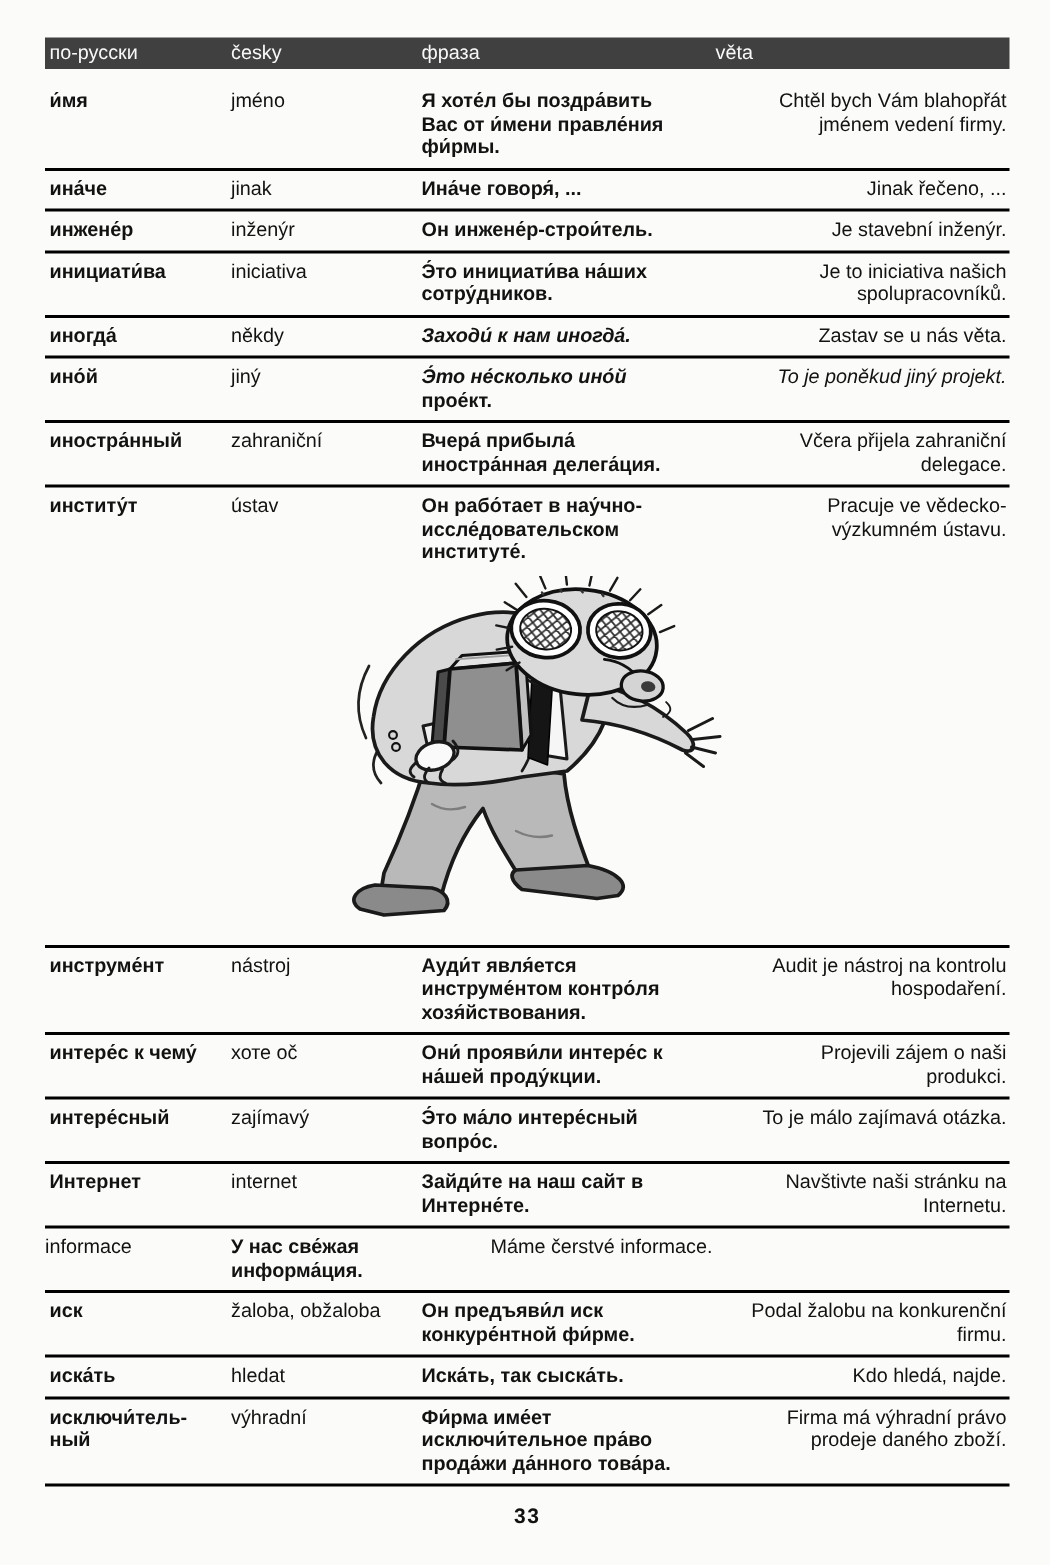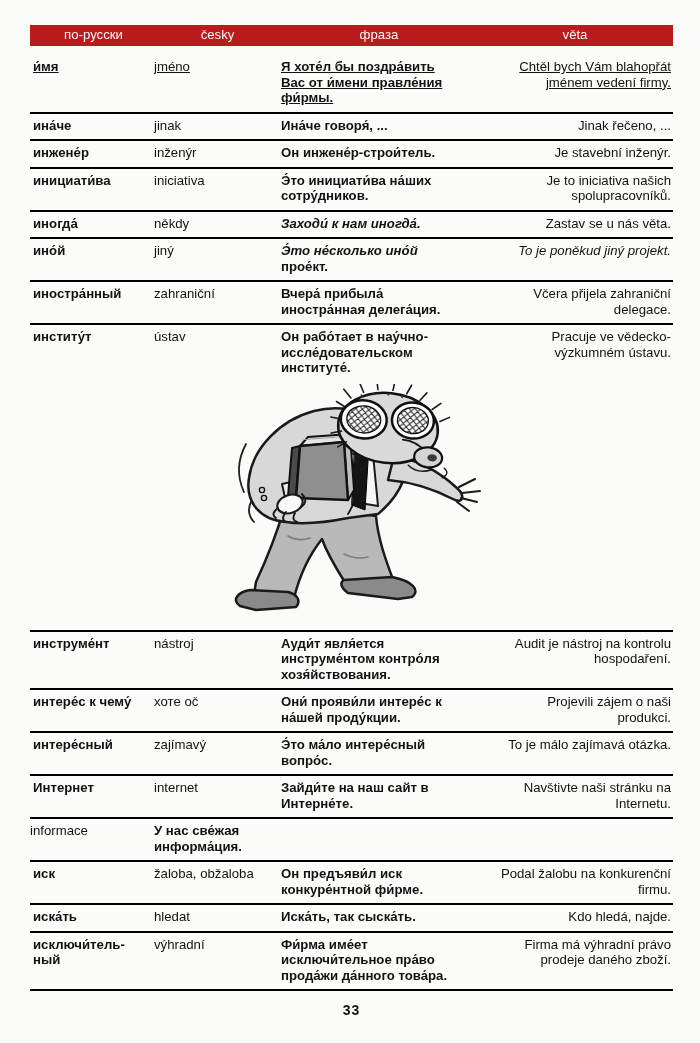--- a/index.html
+++ b/index.html
@@ -11,36 +11,35 @@
     overflow: hidden;
   }
   .page { position: relative; width: 700px; height: 1043px; }
   .content { position: absolute; left: 30px; top: 25px; width: 643px; }
 
   .grid4 {
     display: grid;
     grid-template-columns: 124px 127px 196px 196px;
   }
   .header-row {
-    background: #b91c1c;
+    background: #404040;
     color: #f8f8f8;
     font-size: 13.2px;
     line-height: 14px;
     padding: 3px 0 4px 0;
-    text-align: center;
   }
   .header-row .hc { padding-left: 3px; }
 
   .row {
     border-bottom: 2px solid #000;
     padding: 4px 0 6px 0;
     font-size: 13.2px;
     line-height: 15.5px;
   }
-  .rows-top .row:first-child { padding-top: 13px; text-decoration: underline; }
+  .rows-top .row:first-child { padding-top: 13px; }
   .rows-top .row:last-child { border-bottom: none; }
   .rows-bottom .row:first-child { border-top: 2px solid #000; }
 
   .cell { white-space: pre-line; }
   .c-ru { font-weight: bold; padding-left: 3px; padding-right: 6px; }
   .c-cz { padding-right: 6px; }
   .c-ph { font-weight: bold; padding-right: 10px; }
   .c-se { padding-right: 2px; text-align: right; }
   .it { font-style: italic; }
 
@@ -233,20 +232,21 @@
     <div class="cell c-cz">internet</div>
     <div class="cell c-ph"><span>Зайди́те на наш сайт в
 Интерне́те.</span></div>
     <div class="cell c-se">Navštivte naši stránku na
 Internetu.</div>
   </div>
         <div class="grid4 row">
     <div class="cell c-cz">informace</div>
     <div class="cell c-ph"><span>У нас све́жая
 информа́ция.</span></div>
+    <div class="cell c-se">Máme čerstvé informace.</div>
   </div>
         <div class="grid4 row">
     <div class="cell c-ru">иск</div>
     <div class="cell c-cz">žaloba, obžaloba</div>
     <div class="cell c-ph"><span>Он предъяви́л иск
 конкуре́нтной фи́рме.</span></div>
     <div class="cell c-se">Podal žalobu na konkurenční
 firmu.</div>
   </div>
         <div class="grid4 row">

